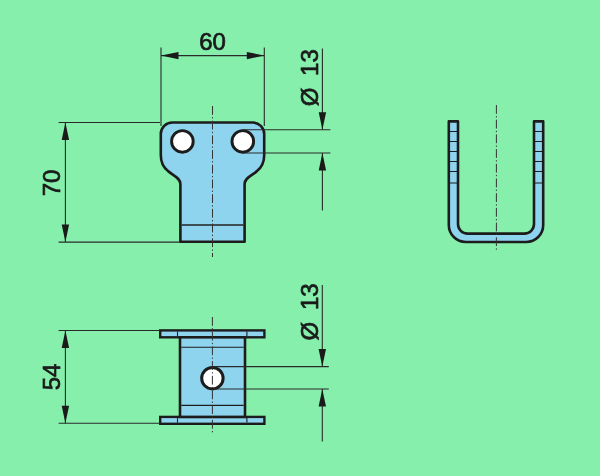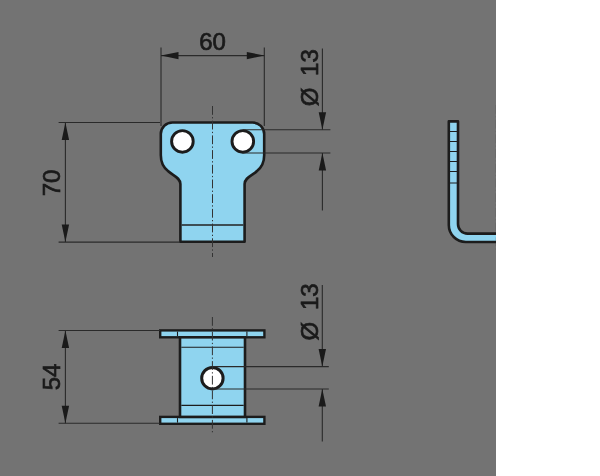--- a/index.html
+++ b/index.html
@@ -1,16 +1,16 @@
 <!DOCTYPE html>
 <html><head>
 <meta charset="utf-8">
 <style>
   html,body{margin:0;padding:0;background:#ffffff;}
-  #page{position:relative;width:496px;height:476px;background:#737373;overflow:hidden;}
+  #page{position:relative;width:600px;height:476px;background:#86efac;overflow:hidden;}
   svg{position:absolute;left:0;top:0;}
   text{font-family:"Liberation Sans",sans-serif;fill:#1a1a1a;stroke:#1a1a1a;stroke-width:0.7;}
 </style>
 </head>
 <body>
 <div id="page">
 <svg width="600" height="476" viewBox="0 0 600 476">
 
   <path d="M 172.4,122.5 H 252.6 A 11.6 11.6 0 0 1 264.2,134.1 V 155
            C 264.2,162 261.5,167.5 257,171

